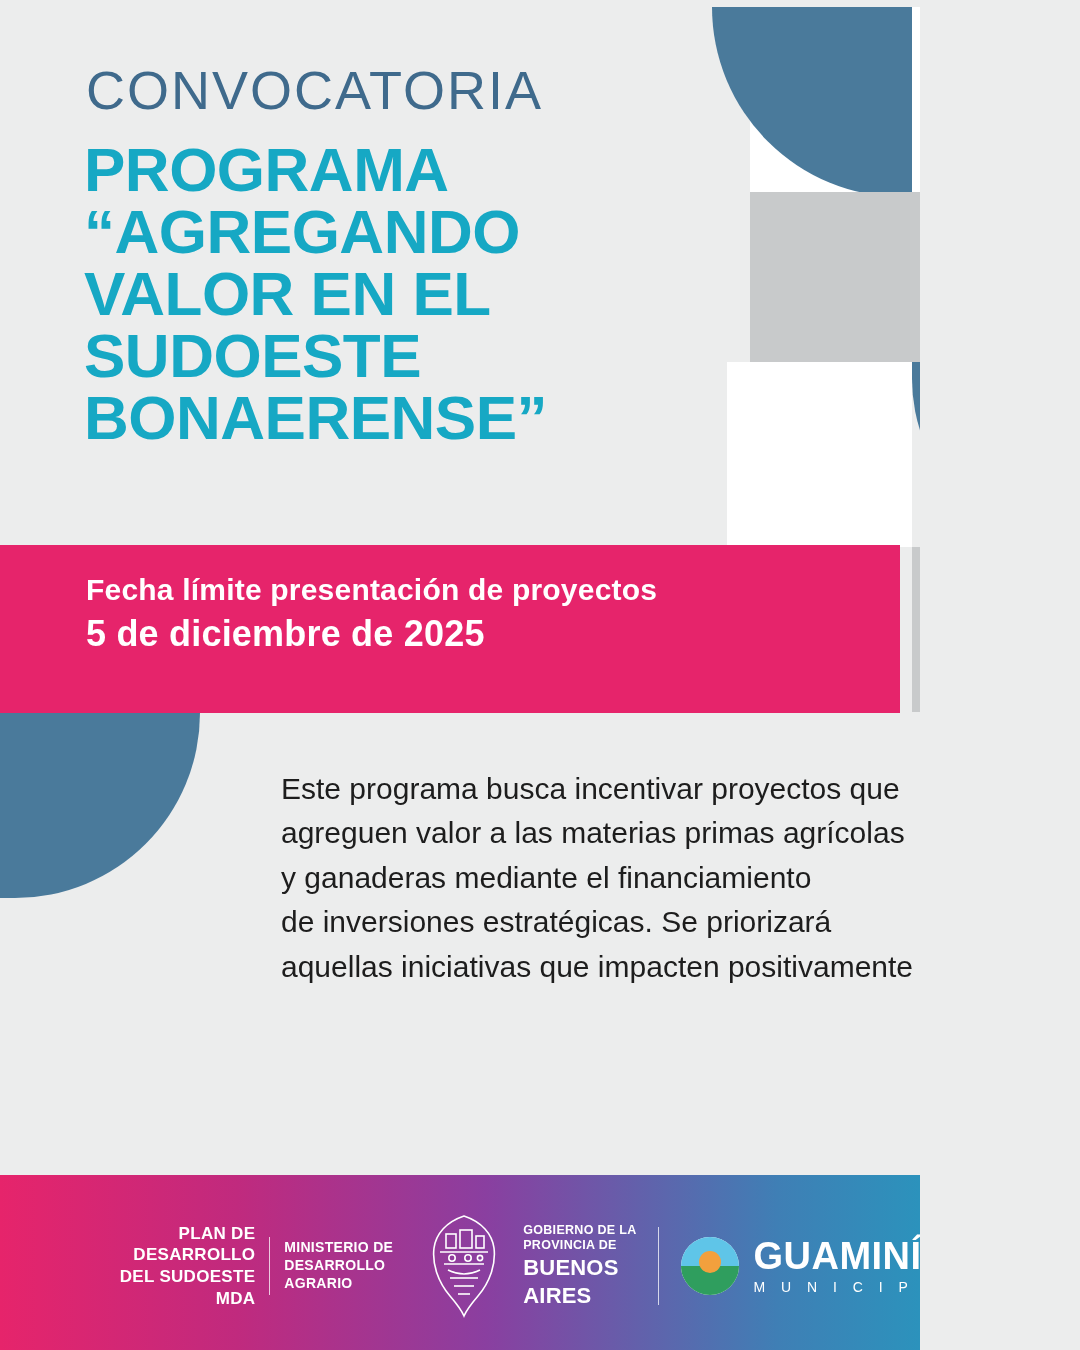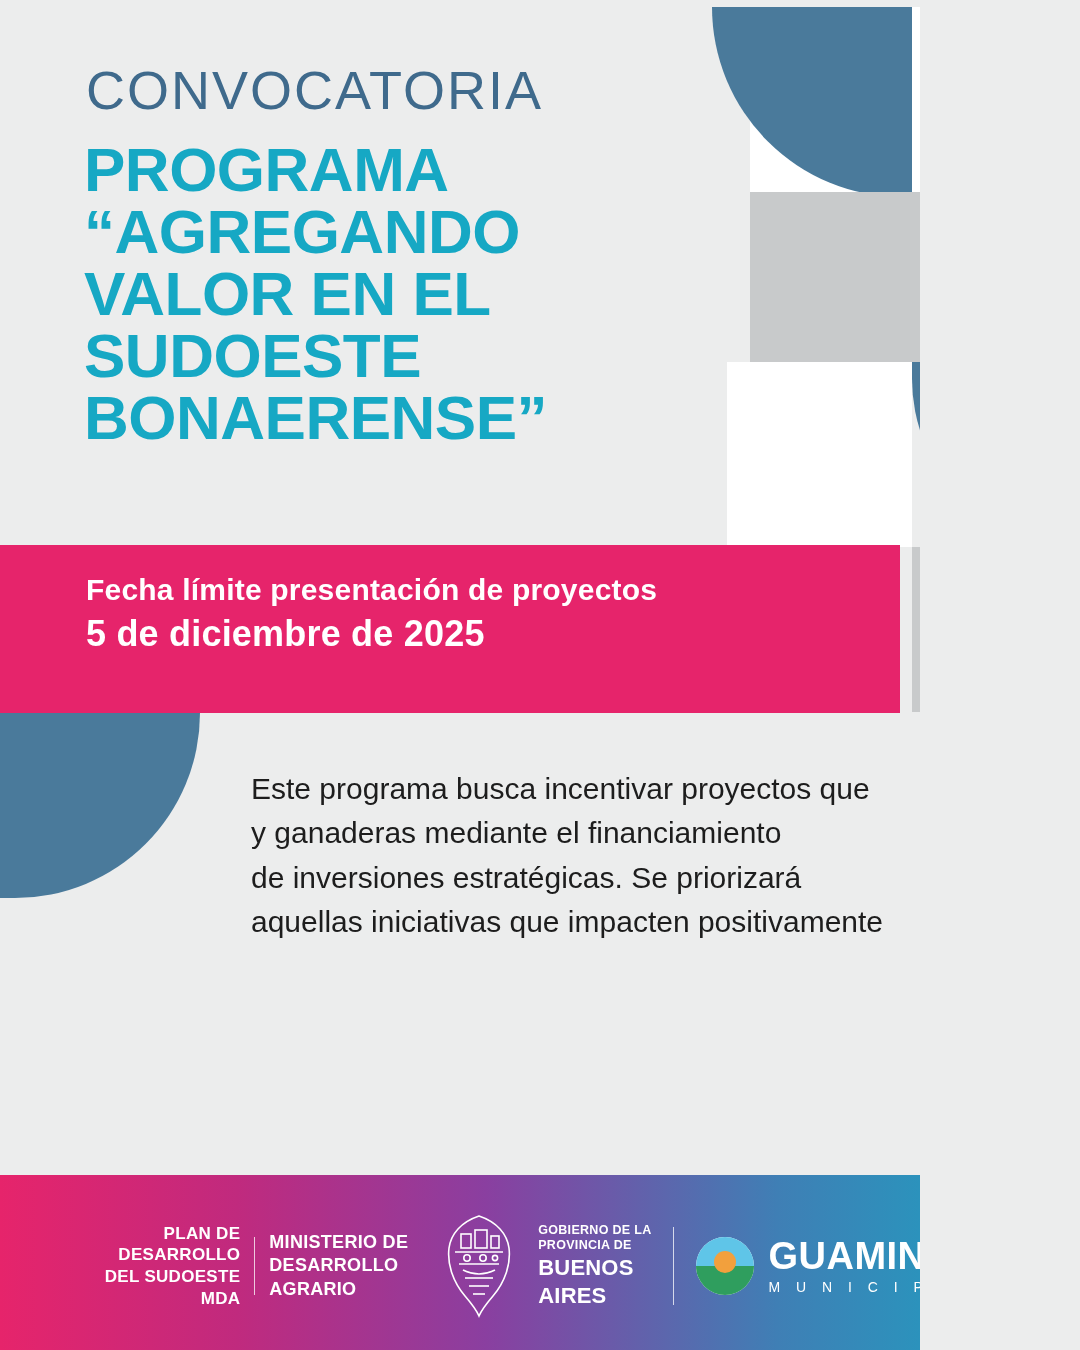--- a/index.html
+++ b/index.html
@@ -60,41 +60,41 @@
   .title {
     position:absolute; top:132px; left:84px;
     width:620px;
     font-size:62px; line-height:1.0; font-weight:bold;
     color:#16a8c4; letter-spacing:-0.5px;
   }
   .title span { display:block; }
 
   
   .body-text {
-    position:absolute; top:760px; left:251px;
+    position:absolute; top:760px; left:281px;
     width:770px;
     font-size:30px; line-height:1.48;
     color:#1d1d1d; font-weight:500;
   }
   .body-text span { display:block; }
 
   
   .footer {
     position:absolute; left:0; bottom:0; width:1080px; height:182px;
     background:linear-gradient(90deg,#e6246b 0%, #c02a7e 22%, #8a3fa0 45%, #3f7fb5 72%, #16a8c4 100%);
     display:flex; align-items:center; justify-content:center;
   }
   .footer-inner { display:flex; align-items:center; gap:0; }
   .fb-plan {
     color:#fff; text-align:right; font-size:17px; font-weight:bold; line-height:1.28;
     letter-spacing:.3px; padding-right:14px;
   }
   .divider { width:1px; height:58px; background:rgba(255,255,255,.75); }
   .fb-min {
-    color:#fff; font-size:18px; font-weight:bold; line-height:1.28;
+    color:#fff; font-size:14px; font-weight:bold; line-height:1.28;
     letter-spacing:.3px; padding-left:14px; padding-right:28px;
   }
   .crest { width:86px; height:110px; display:flex; align-items:center; justify-content:center; }
   .fb-gob {
     color:#fff; padding-left:16px; padding-right:22px; line-height:1.2;
   }
   .fb-gob .small { font-size:12.5px; font-weight:bold; letter-spacing:.3px; }
   .fb-gob .big { font-size:22px; font-weight:bold; letter-spacing:.2px; margin-top:2px; }
   .divider2 { width:1px; height:78px; background:rgba(255,255,255,.75); }
   .guamini { display:flex; align-items:center; gap:14px; padding-left:22px; }
@@ -133,20 +133,21 @@
       <div class="band-line1">Fecha límite presentación de proyectos</div>
       <div class="band-line2">5 de diciembre de 2025</div>
     </div>
   </div>
 
   <div class="deco deco-strip"></div>
   <div class="deco deco-blue-q3"></div>
 
   <div class="body-text">
     <span>Este programa busca incentivar proyectos que</span>
+    <span>agreguen valor a las materias primas agrícolas</span>
     <span>y ganaderas mediante el financiamiento</span>
     <span>de inversiones estratégicas. Se priorizará</span>
     <span>aquellas iniciativas que impacten positivamente</span>
   </div>
 
   <div class="footer">
     <div class="footer-inner">
 
       <div class="fb-plan">
         <div>PLAN DE</div>

